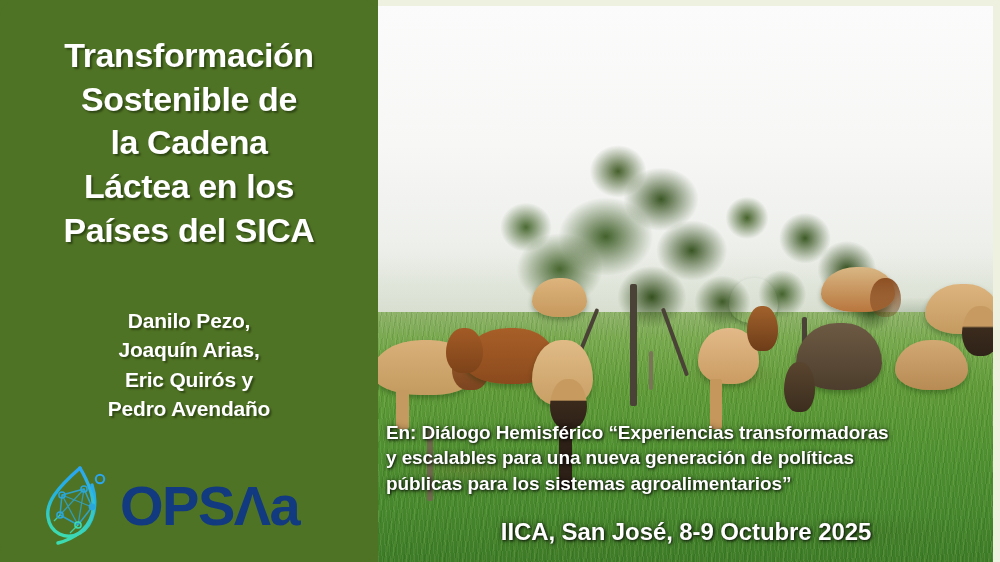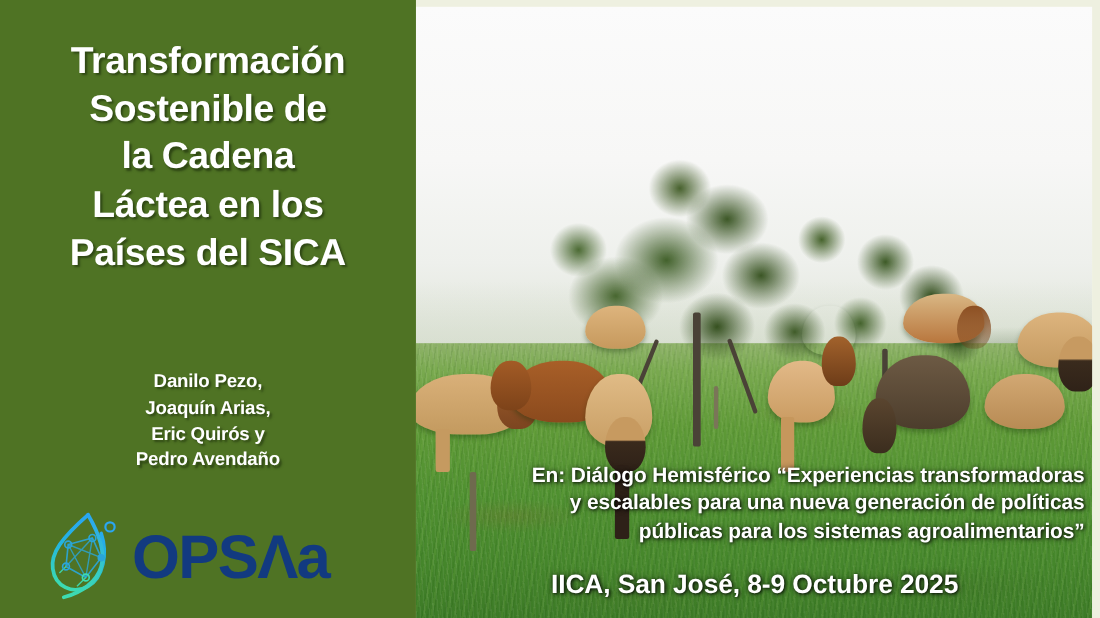--- a/index.html
+++ b/index.html
@@ -23,20 +23,21 @@
   }
 
   
   #left-panel {
     position: absolute;
     left: 0; top: 0;
     width: 378px;
     height: 562px;
     background: #4f7324;
     z-index: 4;
+    border-radius: 17px;
   }
 
   #title-block {
     position: absolute;
     left: 0;
     top: 34px;
     width: 378px;
     text-align: center;
     color: #ffffff;
     font-size: 34px;
@@ -47,27 +48,26 @@
     white-space: pre-line;
   }
 
   #authors-block {
     position: absolute;
     left: 0;
     top: 306px;
     width: 378px;
     text-align: center;
     color: #ffffff;
-    font-size: 17px;
+    font-size: 21px;
     font-weight: bold;
     line-height: 1.40;
     letter-spacing: -0.2px;
     text-shadow: 2px 2px 2px rgba(20,35,8,0.55);
     white-space: pre-line;
-    margin-top: 29px;
   }
 
   
   #logo {
     position: absolute;
     left: 40px;
     top: 462px;
     width: 300px;
     height: 88px;
     display: flex;
@@ -183,21 +183,21 @@
     position: absolute; border-radius: 46% 46% 42% 42% / 55% 55% 45% 45%;
   }
   .cow-leg { position: absolute; border-radius: 2px; }
 
   
   #caption-block {
     position: absolute;
     left: 386px;
     top: 420px;
     width: 600px;
-    text-align: right;
+    text-align: left;
     color: #ffffff;
     font-size: 19px;
     font-weight: bold;
     line-height: 1.34;
     letter-spacing: -0.1px;
     text-shadow: 1px 1px 3px rgba(0,0,0,.85), 0 0 6px rgba(0,0,0,.55);
     white-space: pre-line;
     z-index: 6;
   }
   #event-line {

